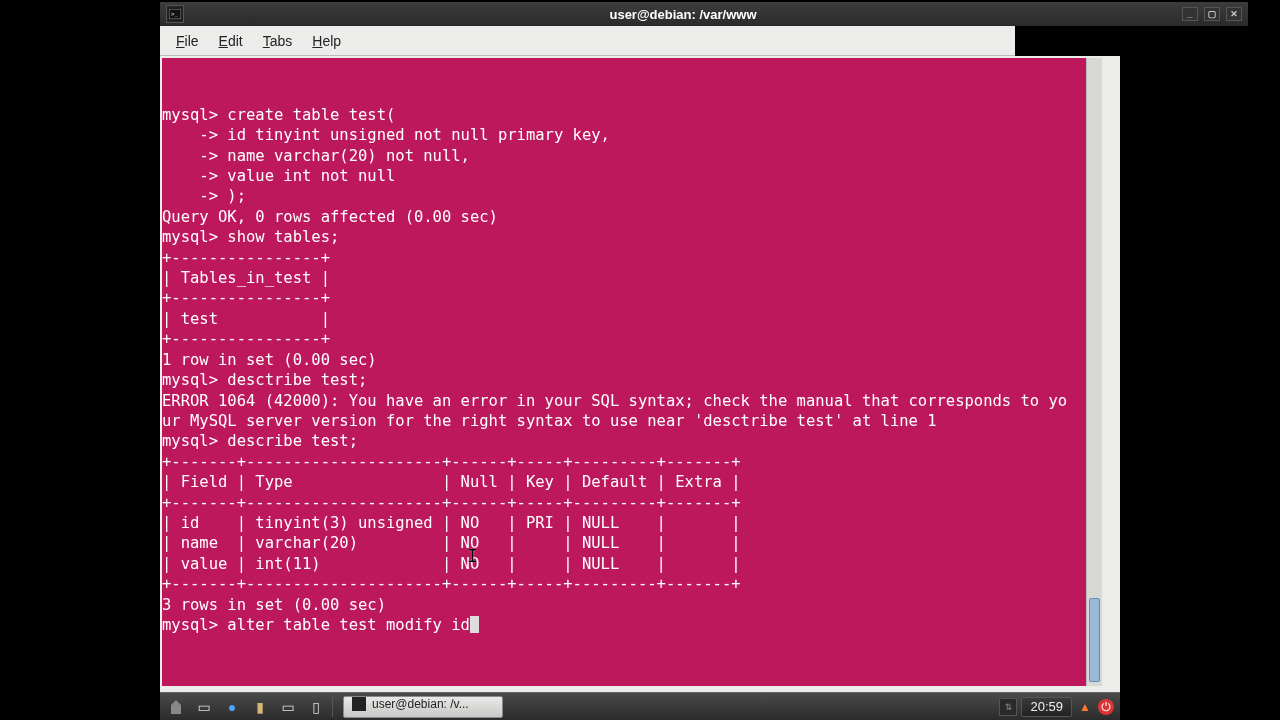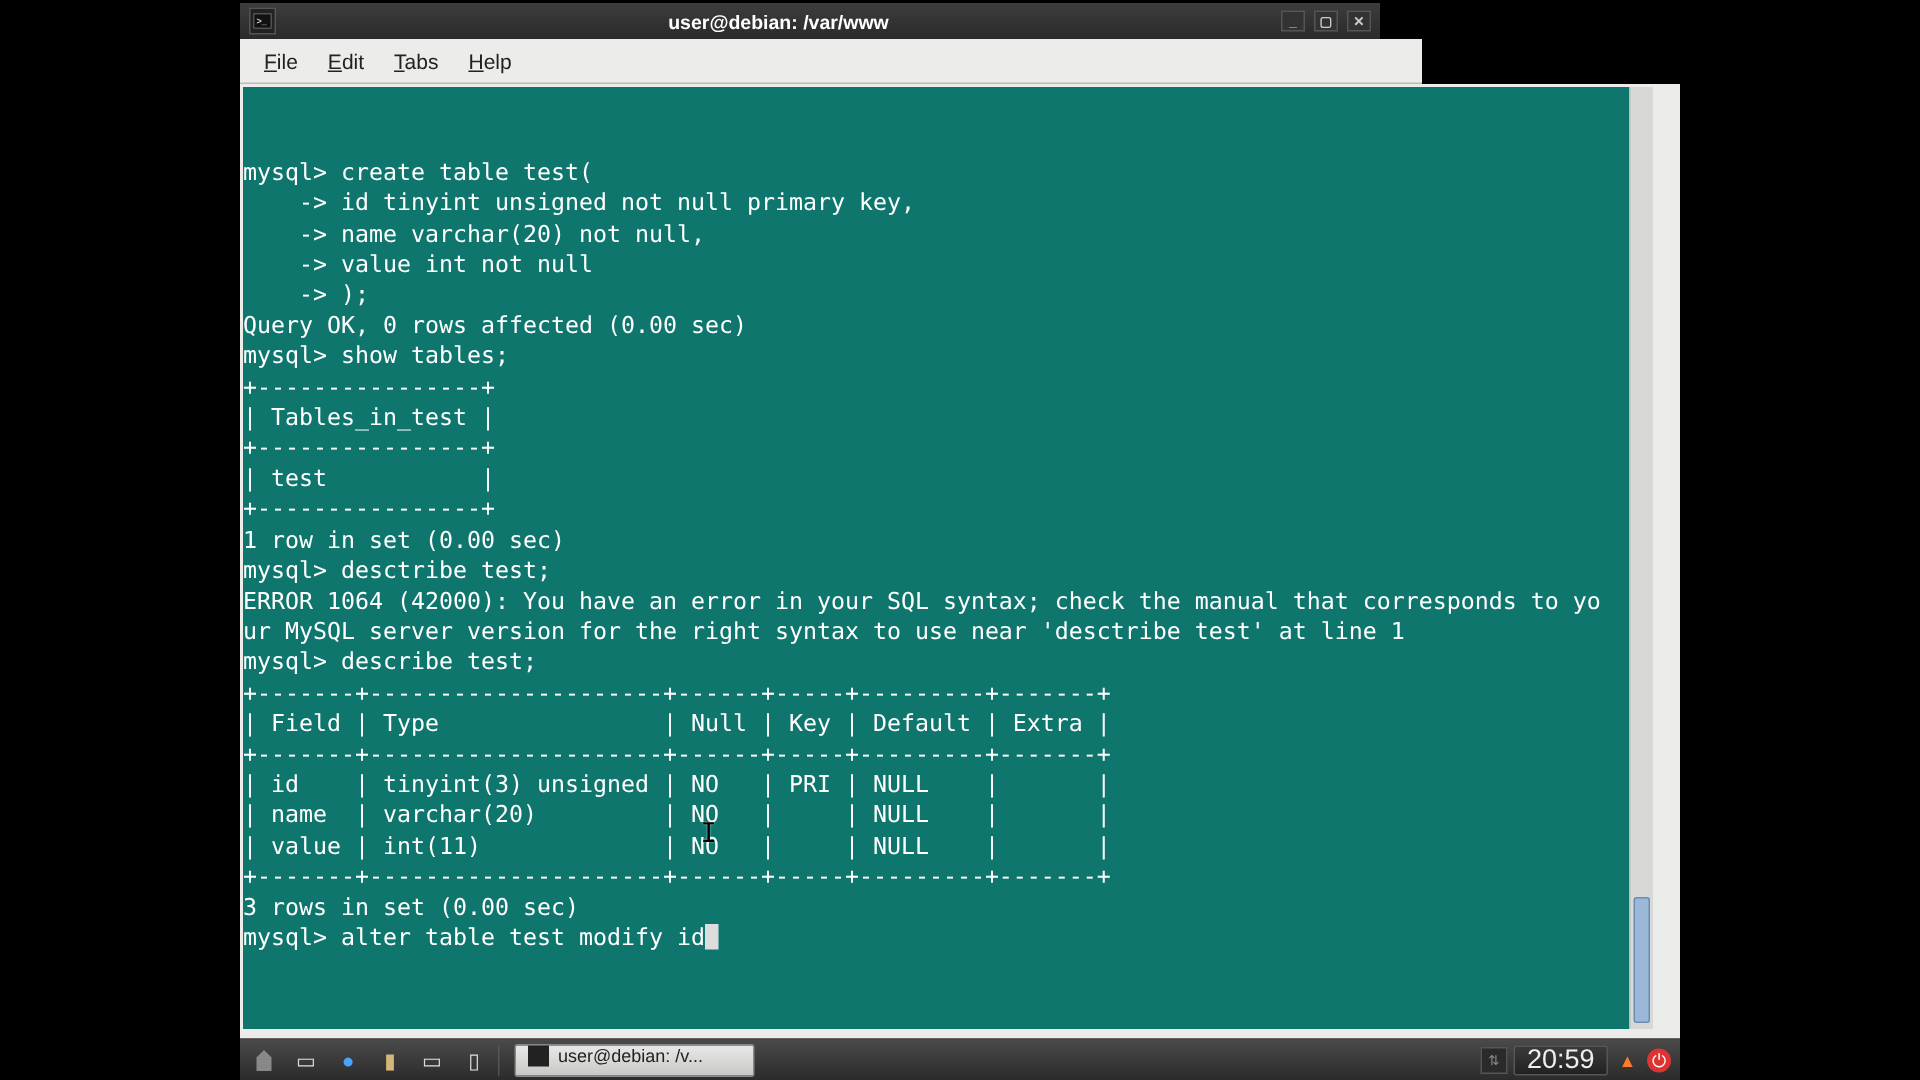--- a/index.html
+++ b/index.html
@@ -13,21 +13,21 @@
   }
   .outer-black {
     position: absolute;
     left: 0; top: 0; right: 0; bottom: 0;
     background: #000;
   }
   .titlebar {
     position: absolute;
     left: 160px;
     top: 2px;
-    width: 760px;
+    width: 1088px;
     height: 24px;
     background: linear-gradient(to bottom, #3d3d3d, #2a2a2a);
     display: flex;
     align-items: center;
     color: #eee;
     font-size: 13px;
     font-weight: bold;
   }
   .titlebar .app-icon {
     width: 18px; height: 18px;
@@ -53,21 +53,21 @@
     border: 1px solid #555;
     display: flex; align-items: center; justify-content: center;
     color: #ccc;
     font-size: 9px;
     cursor: pointer;
   }
   .menubar {
     position: absolute;
     left: 160px;
     top: 26px;
-    width: 788px;
+    width: 855px;
     height: 30px;
     background: #ececea;
     display: flex;
     align-items: center;
     padding-left: 6px;
     font-size: 14px;
     color: #222;
     border-bottom: 1px solid #bbb;
   }
   .menubar .menu-item {
@@ -80,21 +80,21 @@
     left: 160px;
     top: 56px;
     width: 960px;
     height: 636px;
     background: #ececea;
     padding: 2px;
   }
   .terminal {
     width: 940px;
     height: 628px;
-    background: #0f766e;
+    background: #be185d;
     color: #fff;
     font-family: "DejaVu Sans Mono", "Liberation Mono", monospace;
     font-size: 15.5px;
     line-height: 20.4px;
     padding: 6px 0 4px 0;
     white-space: pre;
     overflow: hidden;
     position: relative;
   }
   .terminal .line { white-space: pre; }
@@ -181,21 +181,21 @@
     margin-right: 6px;
   }
   .taskbar .tray .tray-icon {
     width: 18px; height: 18px;
     display: flex; align-items: center; justify-content: center;
     font-size: 12px;
   }
   .taskbar .tray .network { background: #2a2a2a; border:1px solid #555; color:#888; font-size:9px;}
   .taskbar .clock {
     color: #eee;
-    font-size: 18px;
+    font-size: 13px;
     padding: 0 8px;
     background: linear-gradient(to bottom,#3a3a3a,#222);
     border: 1px solid #555;
     border-radius: 2px;
     height: 20px;
     display: flex; align-items: center;
   }
   .taskbar .tray .orange { color:#ff7a2a; }
   .taskbar .tray .red { background:#d33; color:#fff; border-radius:50%; width:16px; height:16px;}
 </style>

